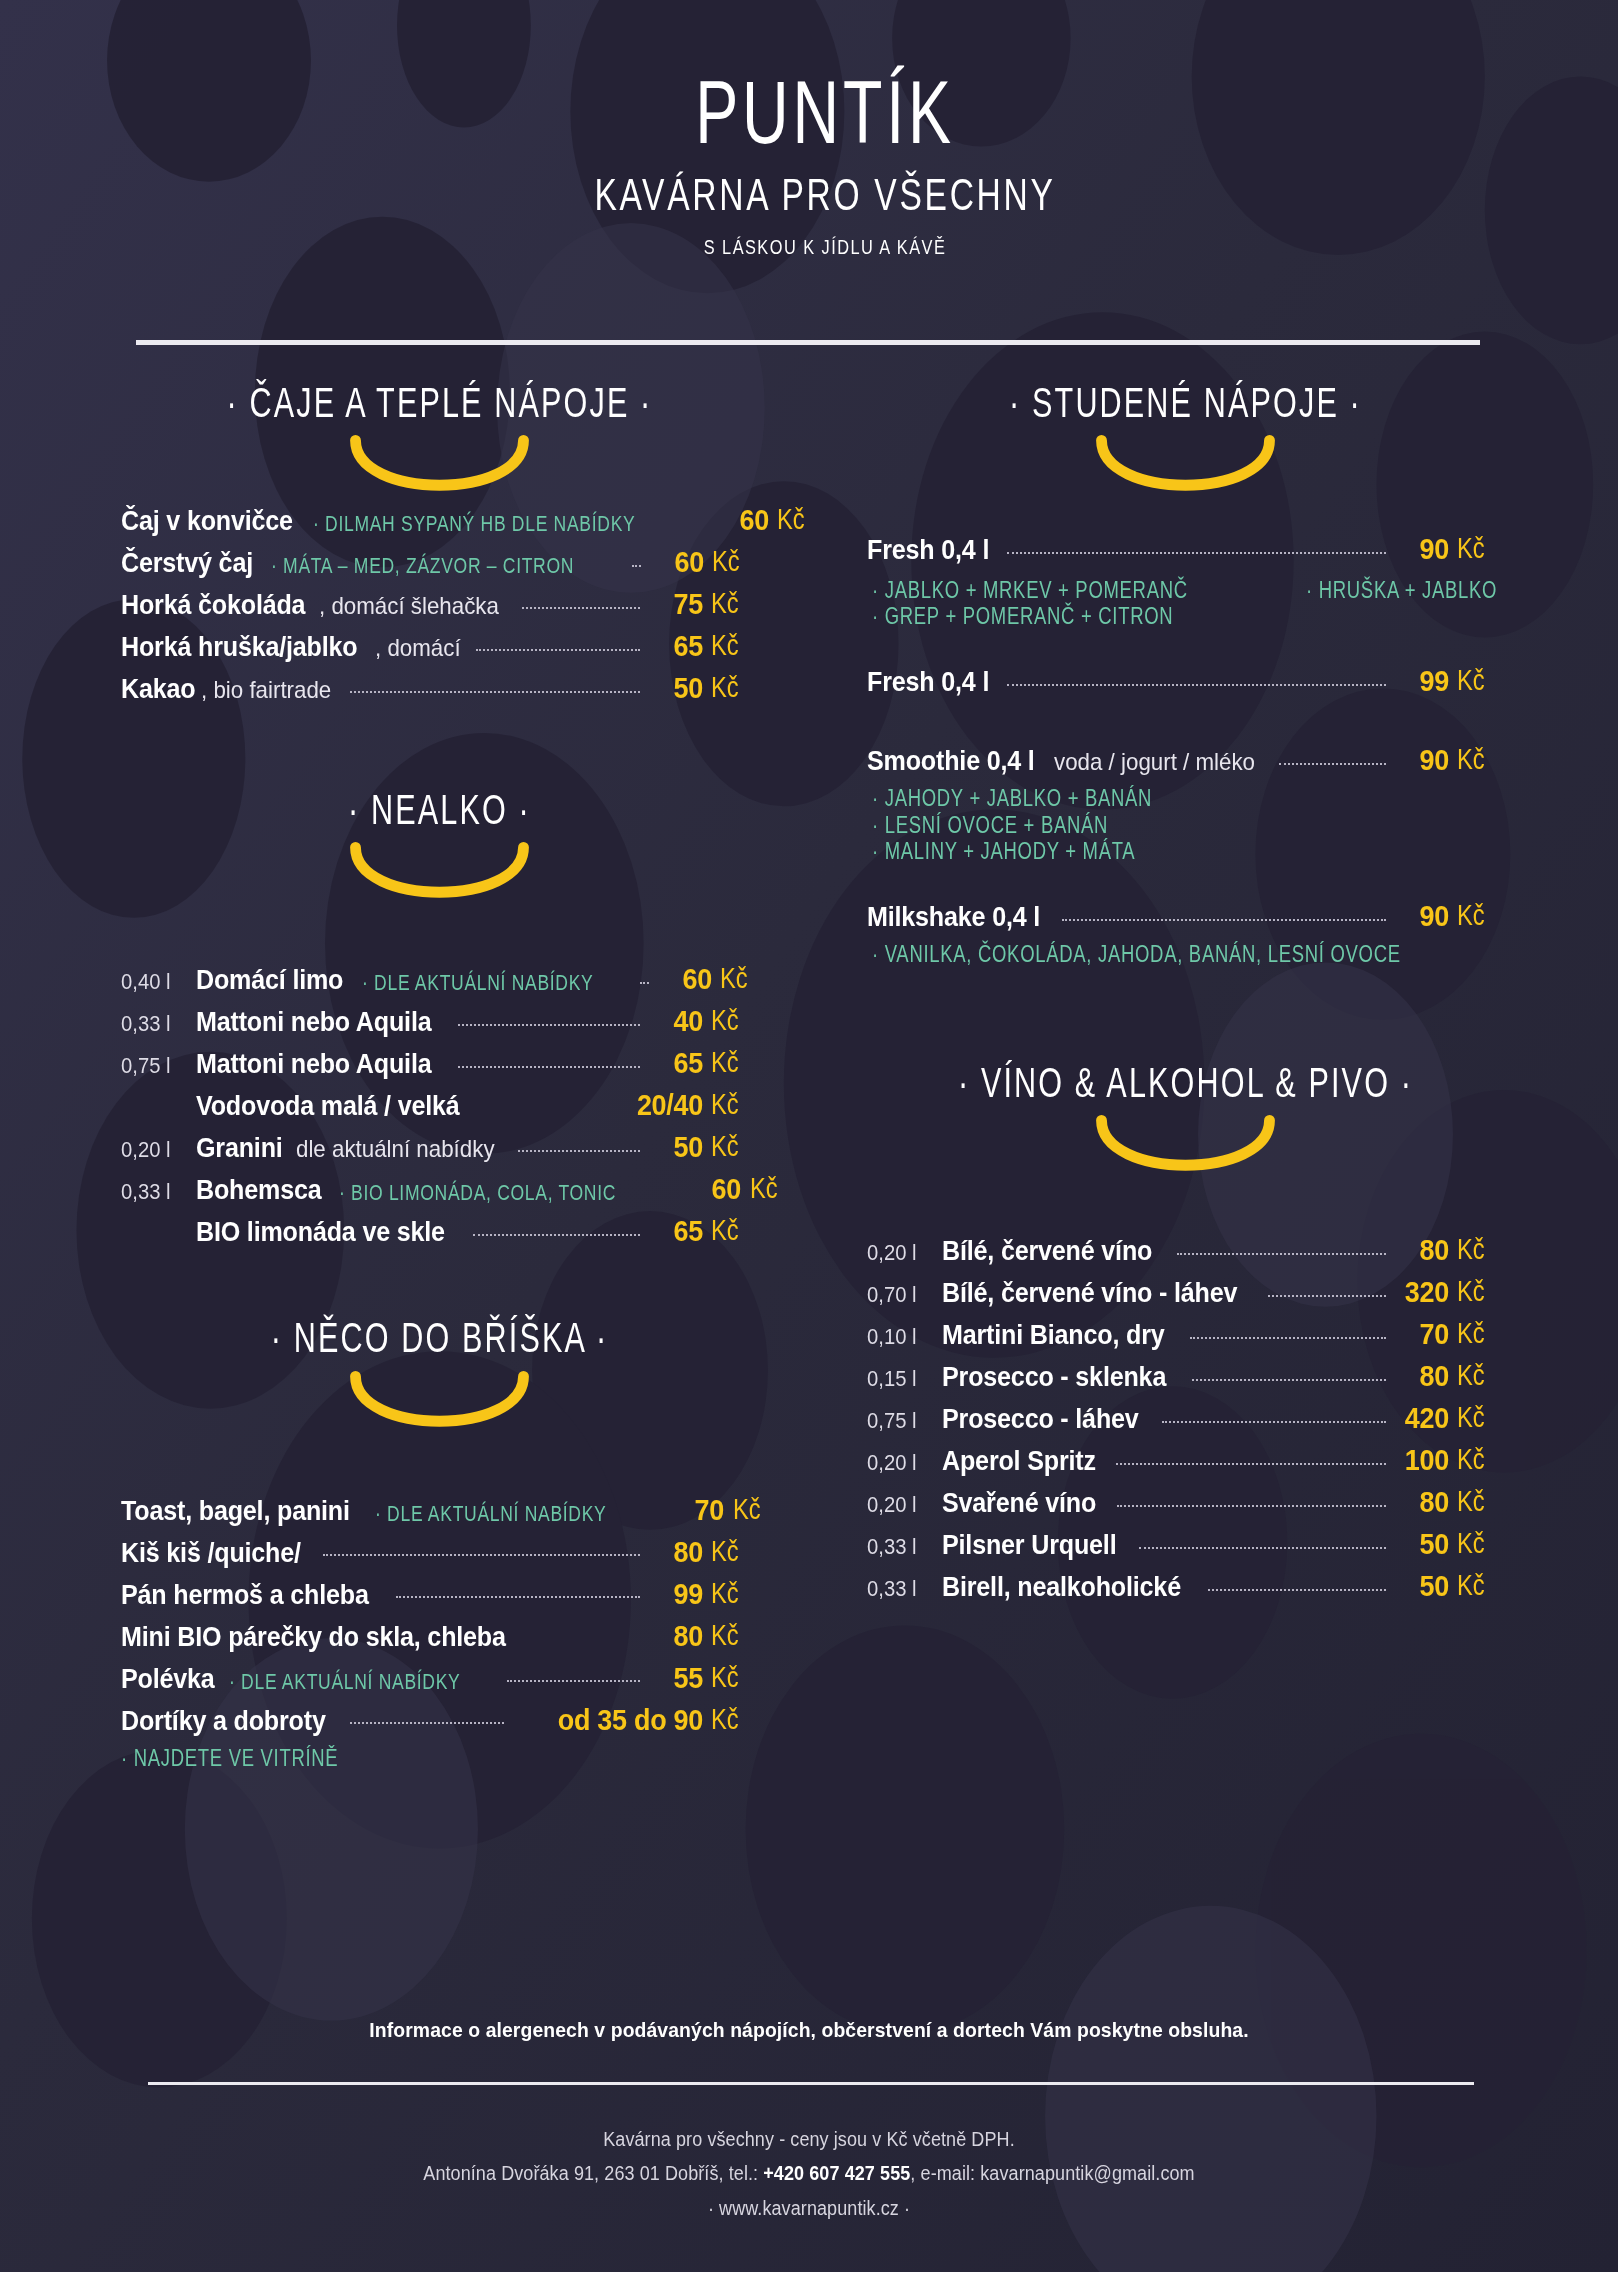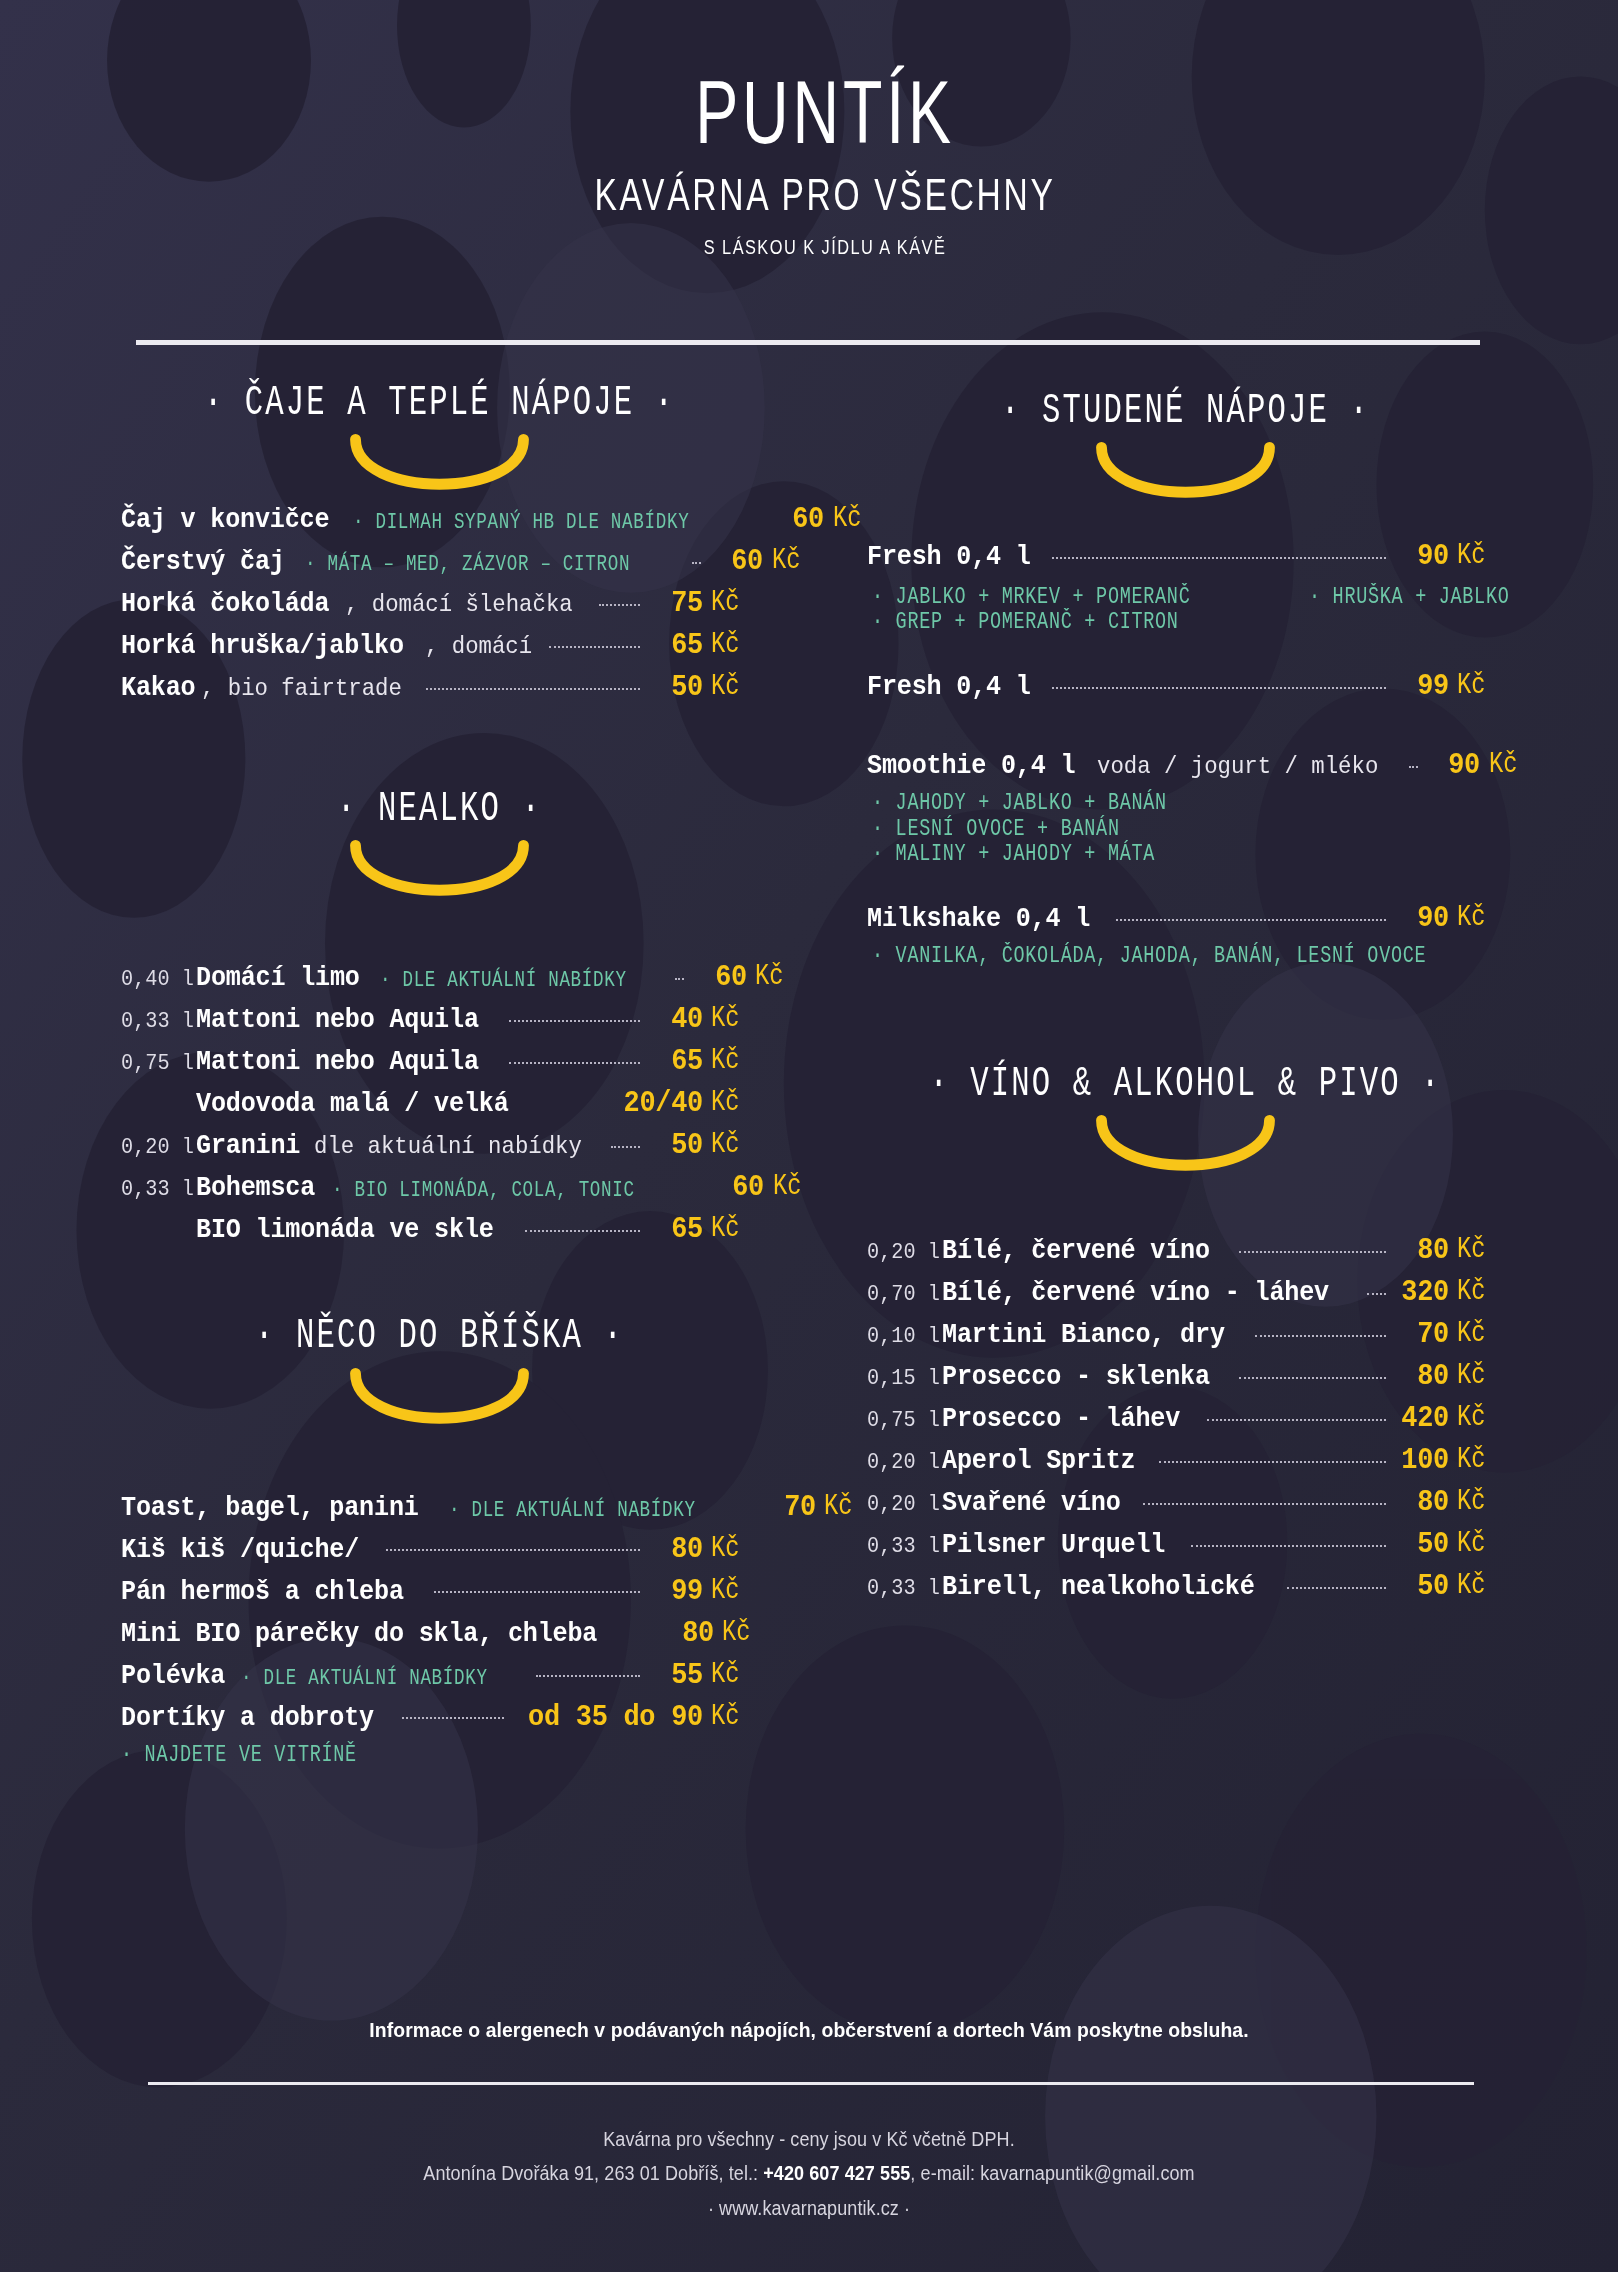--- a/index.html
+++ b/index.html
@@ -30,23 +30,23 @@
     font-size:19px;color:#ffffff;letter-spacing:1.7px;margin-top:19px;
     transform:scaleX(0.86) scaleY(1.1);transform-origin:center;
   }
   .rule-top{
     position:absolute;left:136px;top:340px;width:1344px;height:4.5px;
     background:#eceaf0;
   }
 
   
   .cols{position:absolute;top:382px;left:0;width:1618px;}
-  .col{position:absolute;width:637px;font-family:Liberation Mono, monospace;}
+  .col{position:absolute;width:637px;}
   .col-left{left:121px;}
-  .col-right{left:867px;margin-top:8px;}
+  .col-right{left:867px;}
 
   .sec-title{
     text-align:center;color:#ffffff;font-size:36px;letter-spacing:2.5px;
     transform:scaleX(0.85) scaleY(1.16);transform-origin:center;
     white-space:nowrap;
   }
   .smile{display:block;margin:10.2px auto 0;}
 
   
   .rows{}

